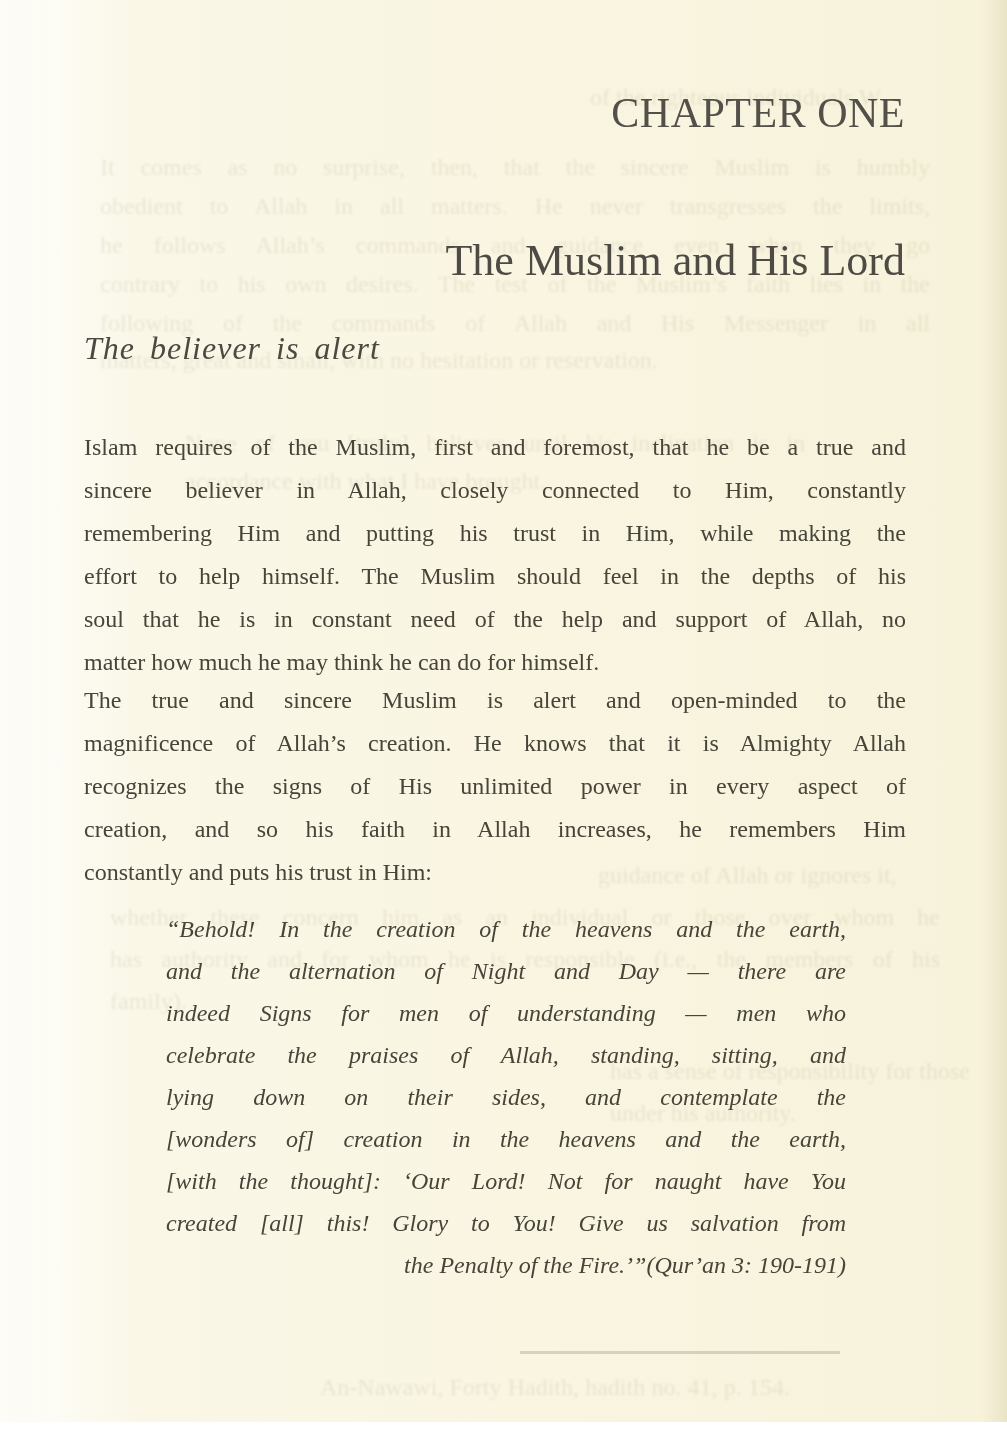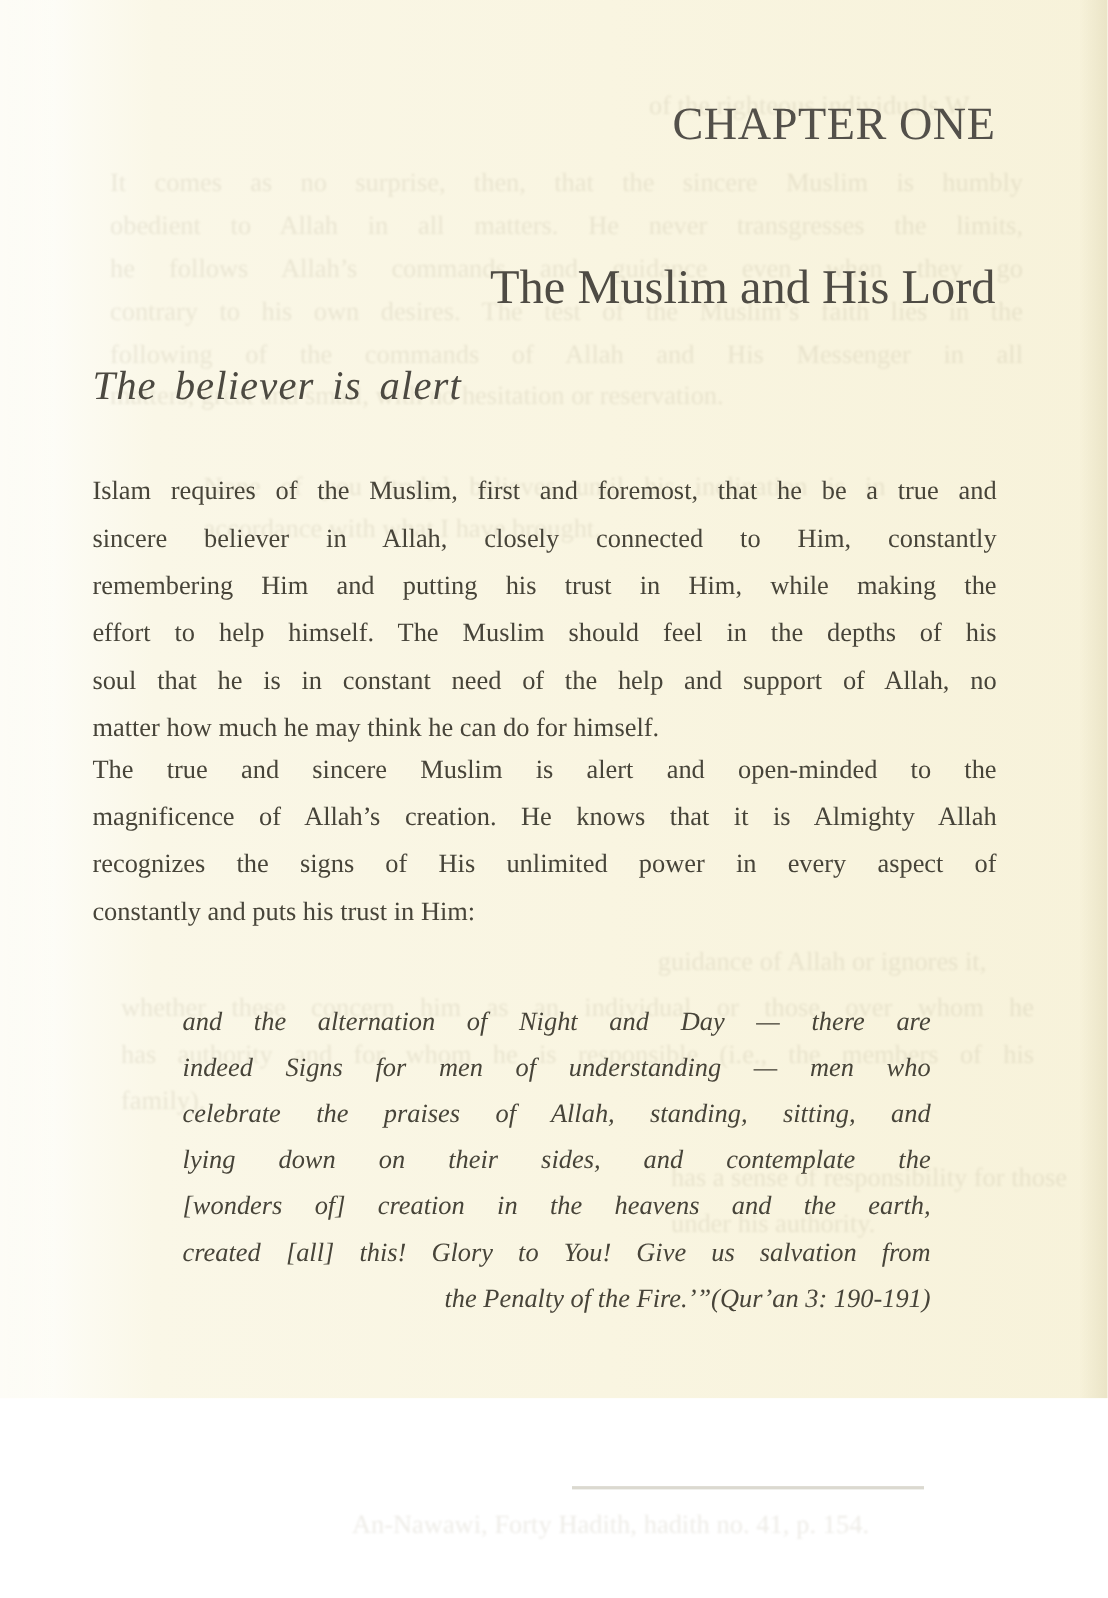--- a/index.html
+++ b/index.html
@@ -2,21 +2,21 @@
 <html><head>
 <meta charset="utf-8">
 <style>
   html,body{margin:0;padding:0;}
   body{
     width:1007px;height:1453px;
     font-family:"Liberation Serif","DejaVu Serif",serif;
     overflow:hidden;
   }
   .page{
-    position:relative;width:1007px;height:1271px;
+    position:relative;width:1007px;height:1422px;
     background:linear-gradient(to right,#fbf9ec 0%,#fdfcf5 5%,#faf7e7 14%,#f9f5e1 55%,#f7f2da 100%);
   }
   .edge-left{position:absolute;left:0;top:0;width:70px;height:100%;
     background:linear-gradient(to right,rgba(255,255,255,.55),rgba(255,255,255,0));pointer-events:none;}
   .edge-right{position:absolute;right:0;top:0;width:26px;height:100%;
     background:linear-gradient(to left,rgba(197,186,140,.25),rgba(197,186,140,0));pointer-events:none;}
 
   
   .ghost{
     position:absolute;color:#8f8566;opacity:.15;filter:blur(1.1px);
@@ -30,21 +30,21 @@
   .kicker{
     position:absolute;top:92px;right:102px;
     font-size:42px;line-height:1;color:#53504a;letter-spacing:.5px;
   }
   .title{
     position:absolute;top:203px;right:102px;
     font-size:44px;line-height:1;color:#4e4b44;margin-top:36px;
   }
   .section-heading{
     position:absolute;top:330px;left:84px;
-    font-size:37px;font-style:italic;color:#4c4941;letter-spacing:1px;word-spacing:6px;
+    font-size:32px;font-style:italic;color:#4c4941;letter-spacing:1px;word-spacing:6px;
   }
   .para{
     position:absolute;left:84px;width:822px;
     font-size:24px;line-height:43px;color:#474439;margin-top:34px;
   }
   .para .line{text-align:justify;text-align-last:justify;}
   .para .line:last-child{text-align-last:left;}
   #para1{top:392px;}
   #para2{top:645px;}
   .quote{
@@ -88,30 +88,33 @@
       <div class="line">sincere believer in Allah, closely connected to Him, constantly</div>
       <div class="line">remembering Him and putting his trust in Him, while making the</div>
       <div class="line">effort to help himself. The Muslim should feel in the depths of his</div>
       <div class="line">soul that he is in constant need of the help and support of Allah, no</div>
       <div class="line">matter how much he may think he can do for himself.</div>
     </div>
   <div class="para" id="para2">
       <div class="line">The true and sincere Muslim is alert and open-minded to the</div>
       <div class="line">magnificence of Allah’s creation. He knows that it is Almighty Allah</div>
       <div class="line">recognizes the signs of His unlimited power in every aspect of</div>
+      <div class="line">creation, and so his faith in Allah increases, he remembers Him</div>
       <div class="line">constantly and puts his trust in Him:</div>
     </div>
 
   <div class="quote">
     <div>
+        <div class="line">“Behold! In the creation of the heavens and the earth,</div>
         <div class="line">and the alternation of Night and Day — there are</div>
         <div class="line">indeed Signs for men of understanding — men who</div>
         <div class="line">celebrate the praises of Allah, standing, sitting, and</div>
         <div class="line">lying down on their sides, and contemplate the</div>
         <div class="line">[wonders of] creation in the heavens and the earth,</div>
+        <div class="line">[with the thought]: ‘Our Lord! Not for naught have You</div>
         <div class="line">created [all] this! Glory to You! Give us salvation from</div>
       </div>
     <div class="quote-last">
       <span>the Penalty of the Fire.’”</span>
       <span class="citation">(Qur’an 3: 190-191)</span>
     </div>
   </div>
 
   <div class="edge-left"></div>
   <div class="edge-right"></div>

